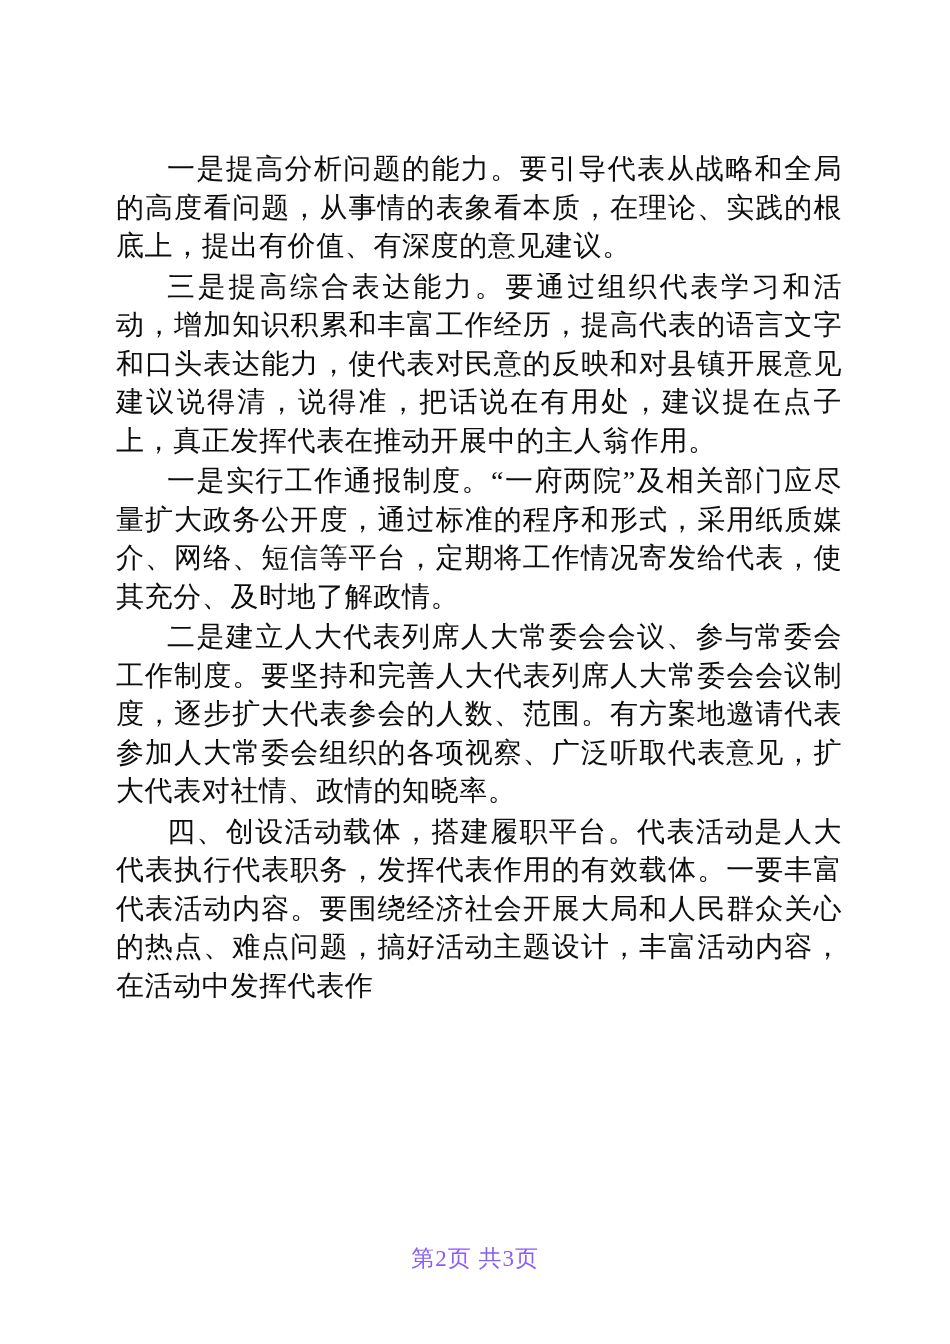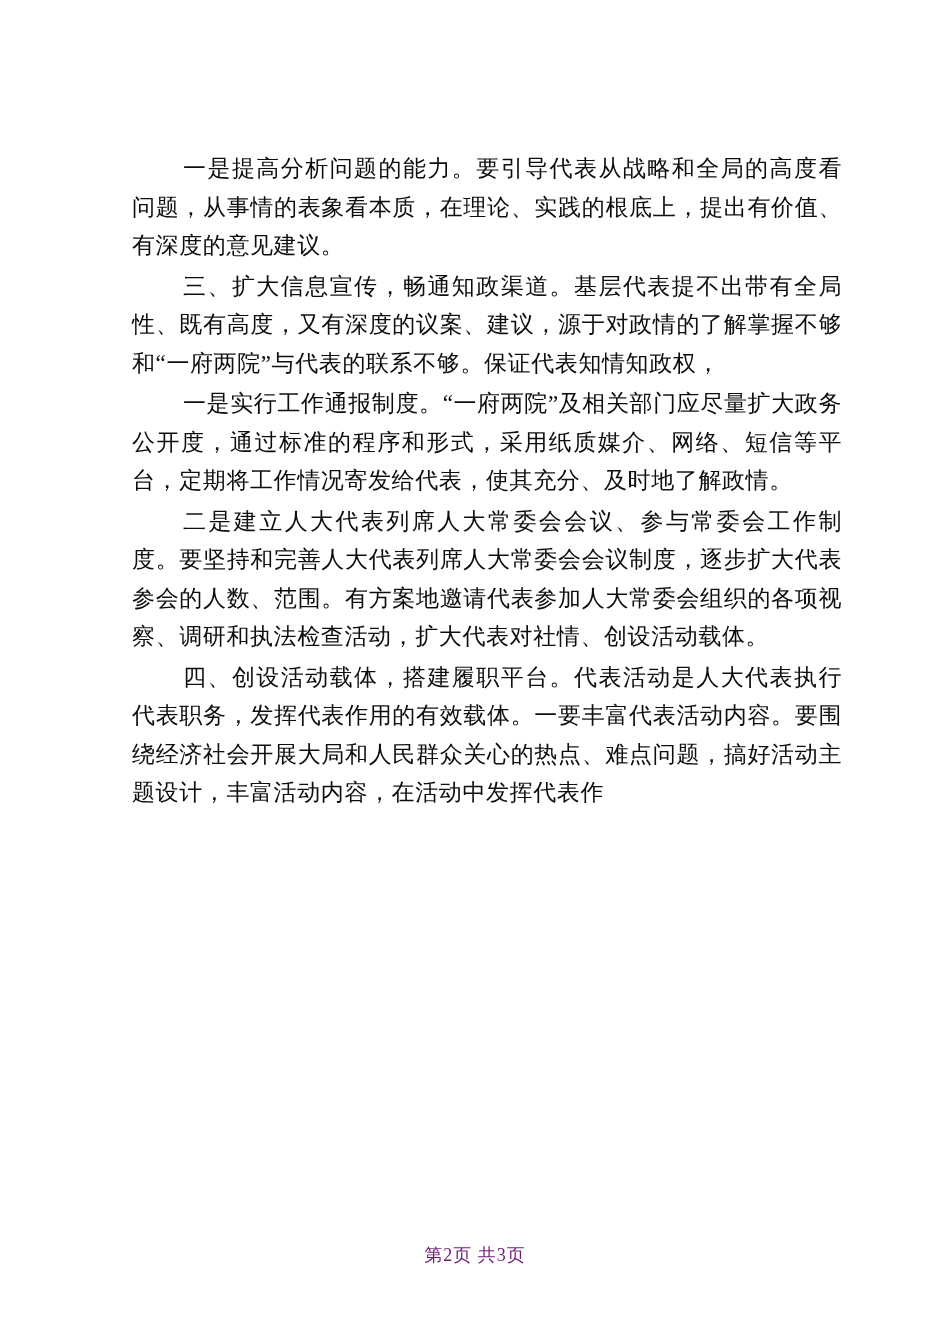--- a/index.html
+++ b/index.html
@@ -18,47 +18,47 @@
     overflow: hidden;
     box-sizing: border-box;
   }
   .content {
     position: absolute;
     left: 116px;
     top: 150px;
     width: 726px;
   }
   .para {
-    margin: 0 0 2px 16px;
-    font-size: 23px;
+    margin: 0 0 2px 0;
+    font-size: 28px;
     line-height: 38.5px;
     letter-spacing: 0.6px;
     text-align: justify;
     text-justify: inter-ideograph;
     color: #0d0d0d;
     text-indent: 51px;
     font-family: "Liberation Serif", serif;
   }
   .footer {
     position: absolute;
     left: 0;
     right: 0;
     top: 1243px;
     text-align: center;
-    font-size: 18px;
+    font-size: 23px;
     letter-spacing: 1px;
-    color: #701a75;
+    color: #8b5cf6;
     font-family: "Liberation Serif", serif;
   }
 </style>
 </head>
 <body>
 
 <div class="page">
   <div class="content">
     <p class="para">一是提高分析问题的能力。要引导代表从战略和全局的高度看问题，从事情的表象看本质，在理论、实践的根底上，提出有价值、有深度的意见建议。</p>
-    <p class="para">三、扩大信息宣传，畅通知政渠道。基层代表提不出带有全局性、既有高度，又有深度的议案、建议，源于对政情的了解掌握不够和“一府两院”与代表的联系不够。保证代表知情知政权，</p>
+    <p class="para">三是提高综合表达能力。要通过组织代表学习和活动，增加知识积累和丰富工作经历，提高代表的语言文字和口头表达能力，使代表对民意的反映和对县镇开展意见建议说得清，说得准，把话说在有用处，建议提在点子上，真正发挥代表在推动开展中的主人翁作用。</p>
     <p class="para">一是实行工作通报制度。“一府两院”及相关部门应尽量扩大政务公开度，通过标准的程序和形式，采用纸质媒介、网络、短信等平台，定期将工作情况寄发给代表，使其充分、及时地了解政情。</p>
-    <p class="para">二是建立人大代表列席人大常委会会议、参与常委会工作制度。要坚持和完善人大代表列席人大常委会会议制度，逐步扩大代表参会的人数、范围。有方案地邀请代表参加人大常委会组织的各项视察、调研和执法检查活动，扩大代表对社情、创设活动载体。</p>
+    <p class="para">二是建立人大代表列席人大常委会会议、参与常委会工作制度。要坚持和完善人大代表列席人大常委会会议制度，逐步扩大代表参会的人数、范围。有方案地邀请代表参加人大常委会组织的各项视察、广泛听取代表意见，扩大代表对社情、政情的知晓率。</p>
     <p class="para">四、创设活动载体，搭建履职平台。代表活动是人大代表执行代表职务，发挥代表作用的有效载体。一要丰富代表活动内容。要围绕经济社会开展大局和人民群众关心的热点、难点问题，搞好活动主题设计，丰富活动内容，在活动中发挥代表作</p>
   </div>
   <div class="footer">第2页 共3页</div>
 </div>
 
 </body></html>

